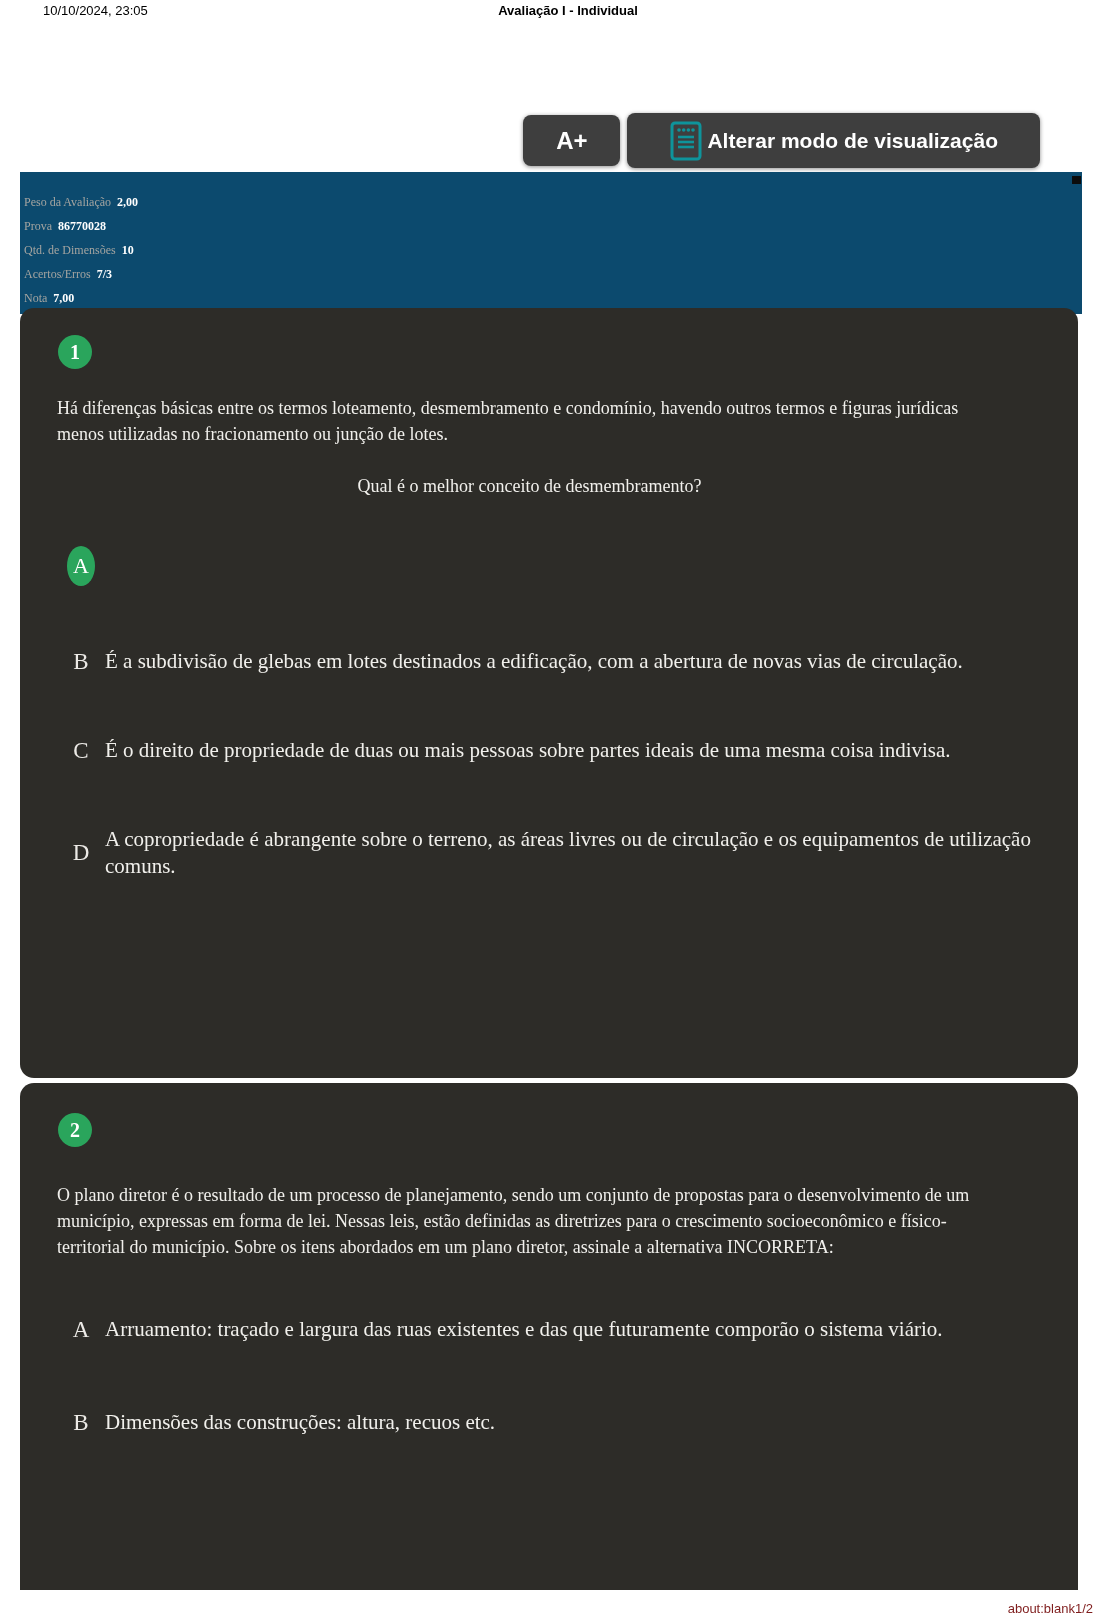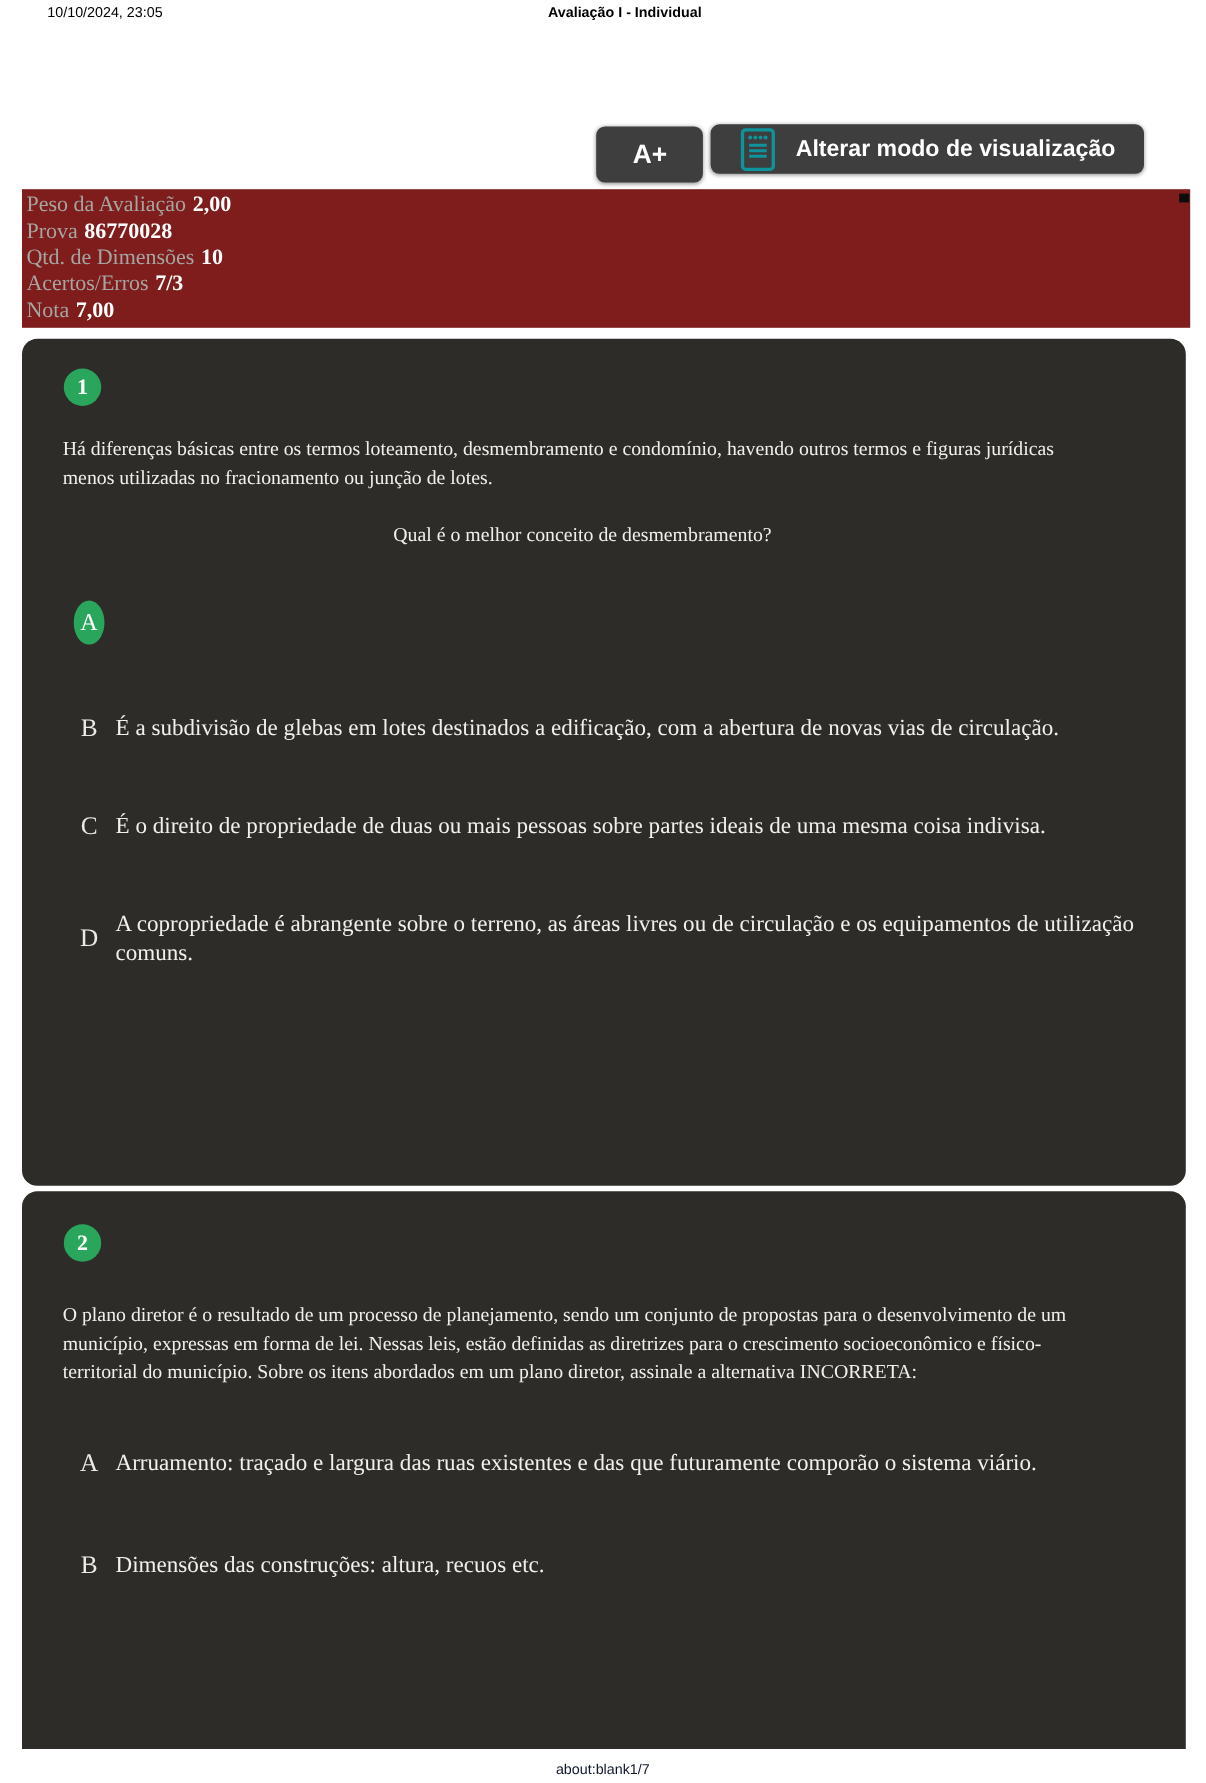--- a/index.html
+++ b/index.html
@@ -9,39 +9,39 @@
   }
   
   .print-header{
     position:absolute;top:3px;left:0;right:0;padding:0 3px;
     display:grid;grid-template-columns:1fr auto 1fr;
     font-family:"Liberation Sans", sans-serif;font-size:13px;color:#000;margin-left:40px;
   }
   .print-header .ph-title{text-align:right;font-weight:bold;}
   .print-footer{
     position:absolute;bottom:5px;left:3px;right:3px;
-    display:flex;justify-content:center;
-    font-family:"Liberation Sans", sans-serif;font-size:13px;color:#0f172a;
+    display:flex;justify-content:flex-end;
+    font-family:"Liberation Sans", sans-serif;font-size:13px;color:#7f1d1d;
   }
   
   .toolbar{position:absolute;top:113px;right:56px;display:flex;gap:7px;align-items:flex-start;}
   .btn{
     background:#3e3e3e;color:#fff;border:none;border-radius:8px;
     font-family:"Liberation Sans", sans-serif;font-weight:bold;
     display:flex;align-items:center;justify-content:center;cursor:pointer;
     box-shadow:0 1px 4px rgba(0,0,0,.45);
   }
   .btn-fontsize{width:97px;height:51px;margin-top:2px;font-size:24px;}
-  .btn-viewmode{height:45px;padding:0 26px;font-size:21px;gap:17px;}
+  .btn-viewmode{height:55px;padding:0 42px;font-size:21px;gap:4px;}
   .vm-icon{flex:none;display:block;}
   
   .summary{
     position:absolute;top:172px;left:20px;width:1058px;
-    background:#7f1d1d;padding:2px 0 4px 4px;
-    font-size:20px;line-height:24px;
+    background:#0c4a6e;padding:18px 0 4px 4px;
+    font-size:12px;line-height:24px;
   }
   .s-label{color:#a5a5a1;}
   .s-value{color:#ffffff;font-weight:bold;margin-left:6px;}
   .corner-tick{position:absolute;top:176px;left:1072px;width:9px;height:8px;background:#0c0c0c;}
   
   .card{
     position:absolute;left:20px;width:1058px;background:#2d2c28;
     border-radius:14px;color:#f1f0ec;
   }
   .card-q1{top:308px;height:770px;}
@@ -152,14 +152,14 @@
     </div>
     <div class="option">
       <span class="opt-badge">B</span>
       <span class="opt-text">Dimensões das construções: altura, recuos etc.</span>
     </div>
   </div>
 </div>
 
 <div class="print-footer">
   <span>about:blank</span>
-  <span>1/7</span>
+  <span>1/2</span>
 </div>
 
 </body></html>

